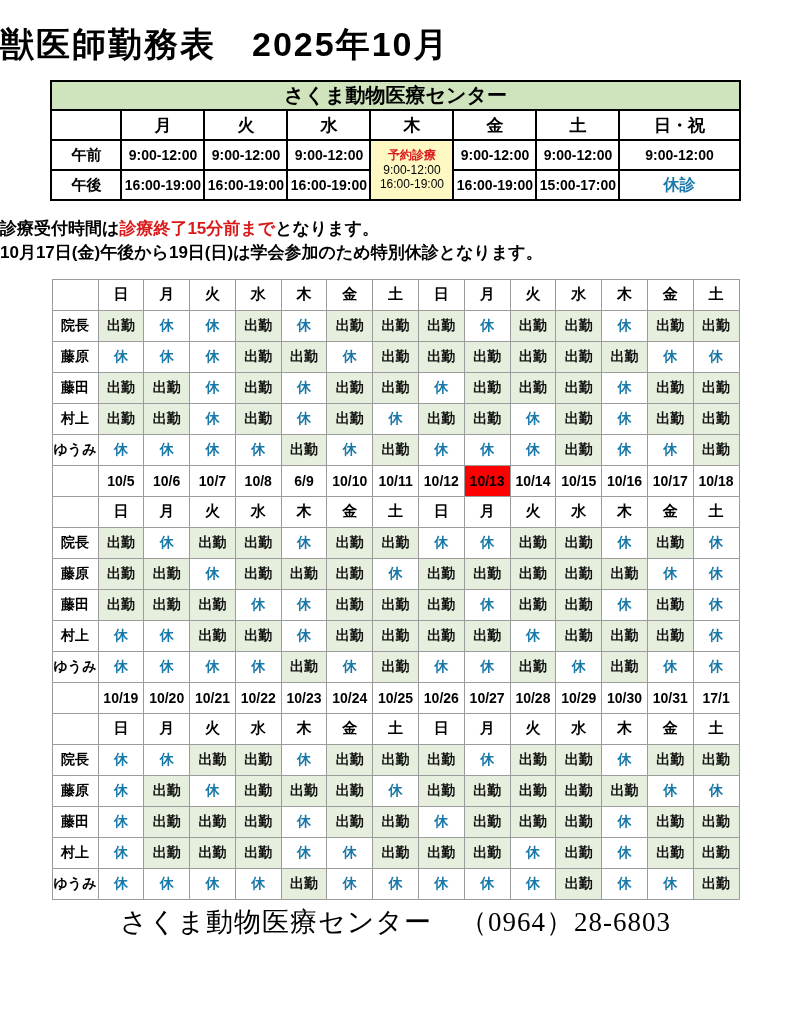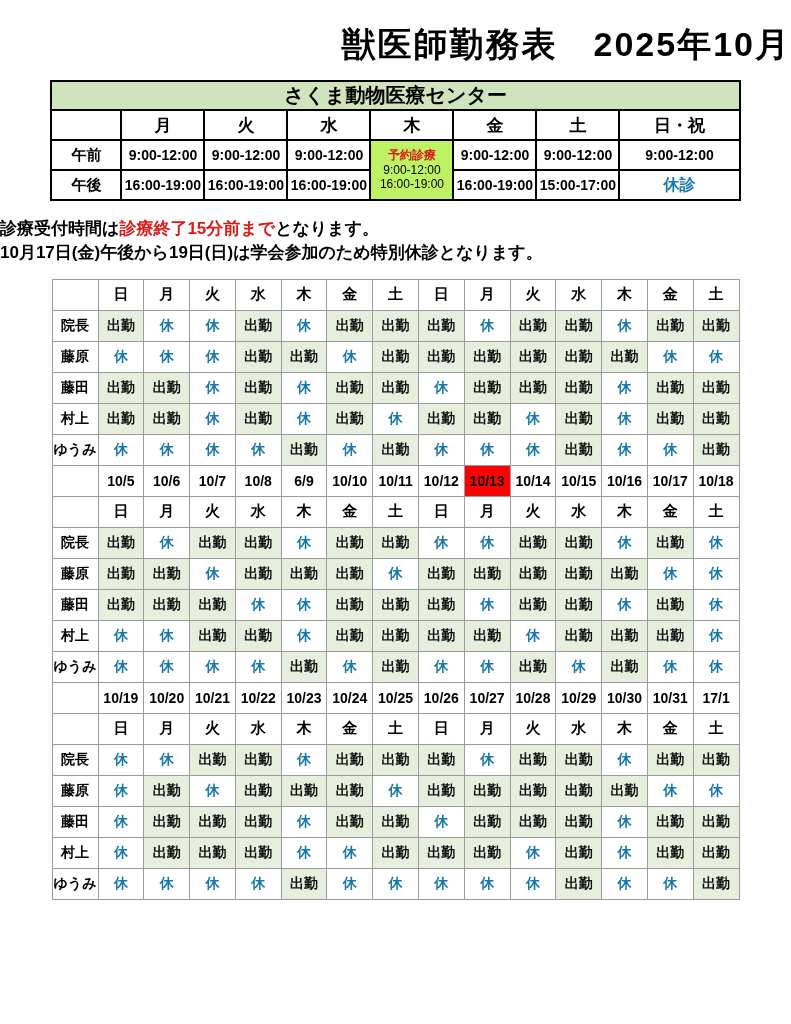--- a/index.html
+++ b/index.html
@@ -14,38 +14,38 @@
   html,body{margin:0;padding:0;}
   body{
     width:791px;height:1024px;background:#ffffff;
     font-family:"Liberation Sans","DejaVu Sans",sans-serif;
     color:#000;overflow:hidden;
   }
   .page{width:791px;height:1024px;padding:14px 0 0 0;}
 
   
   .main-title{
-    text-align:right;font-size:34px;font-weight:bold;
+    text-align:left;font-size:34px;font-weight:bold;
     margin:8px 0 12px 0;letter-spacing:2px;
   }
 
   
   table.hours{
     width:688px;margin:0 auto;border-collapse:collapse;table-layout:fixed;
   }
   table.hours th,table.hours td{
     border:2px solid #000;text-align:center;vertical-align:middle;padding:0;
   }
   .clinic-header{
     background:var(--header-green);font-size:20px;font-weight:bold;height:17px;
   }
   .hours .dayhead{font-size:17px;font-weight:bold;height:30px;background:#fff;}
   .hours .rowlabel{font-size:15px;font-weight:bold;background:#fff;}
   .hours .time-cell{font-size:14px;font-weight:bold;height:30px;background:#fff;}
-  .hours .thu-cell{background:#bef264;line-height:1.2;}
+  .hours .thu-cell{background:#fef9c3;line-height:1.2;}
   .thu-note{color:var(--notice-red);font-size:12px;font-weight:bold;display:block;}
   .thu-time{font-size:12px;font-weight:normal;display:block;}
   .closed-cell{color:var(--off-teal);font-size:16px;font-weight:bold;background:#fff;}
 
   
   .notice{
     text-align:left;font-weight:bold;font-size:17px;line-height:1.4;margin:16px 0 14px 0;
   }
   .notice .red{color:var(--notice-red);}
 
@@ -492,14 +492,15 @@
           <td class="off-cell">休</td>
           <td class="off-cell">休</td>
           <td class="work-cell">出勤</td>
           <td class="off-cell">休</td>
           <td class="off-cell">休</td>
           <td class="work-cell">出勤</td>
         </tr>
       </tbody>
   </table>
 
+  <div class="footer-contact">さくま動物医療センター　（0964）28-6803</div>
 
 </div>
 
 </body></html>

